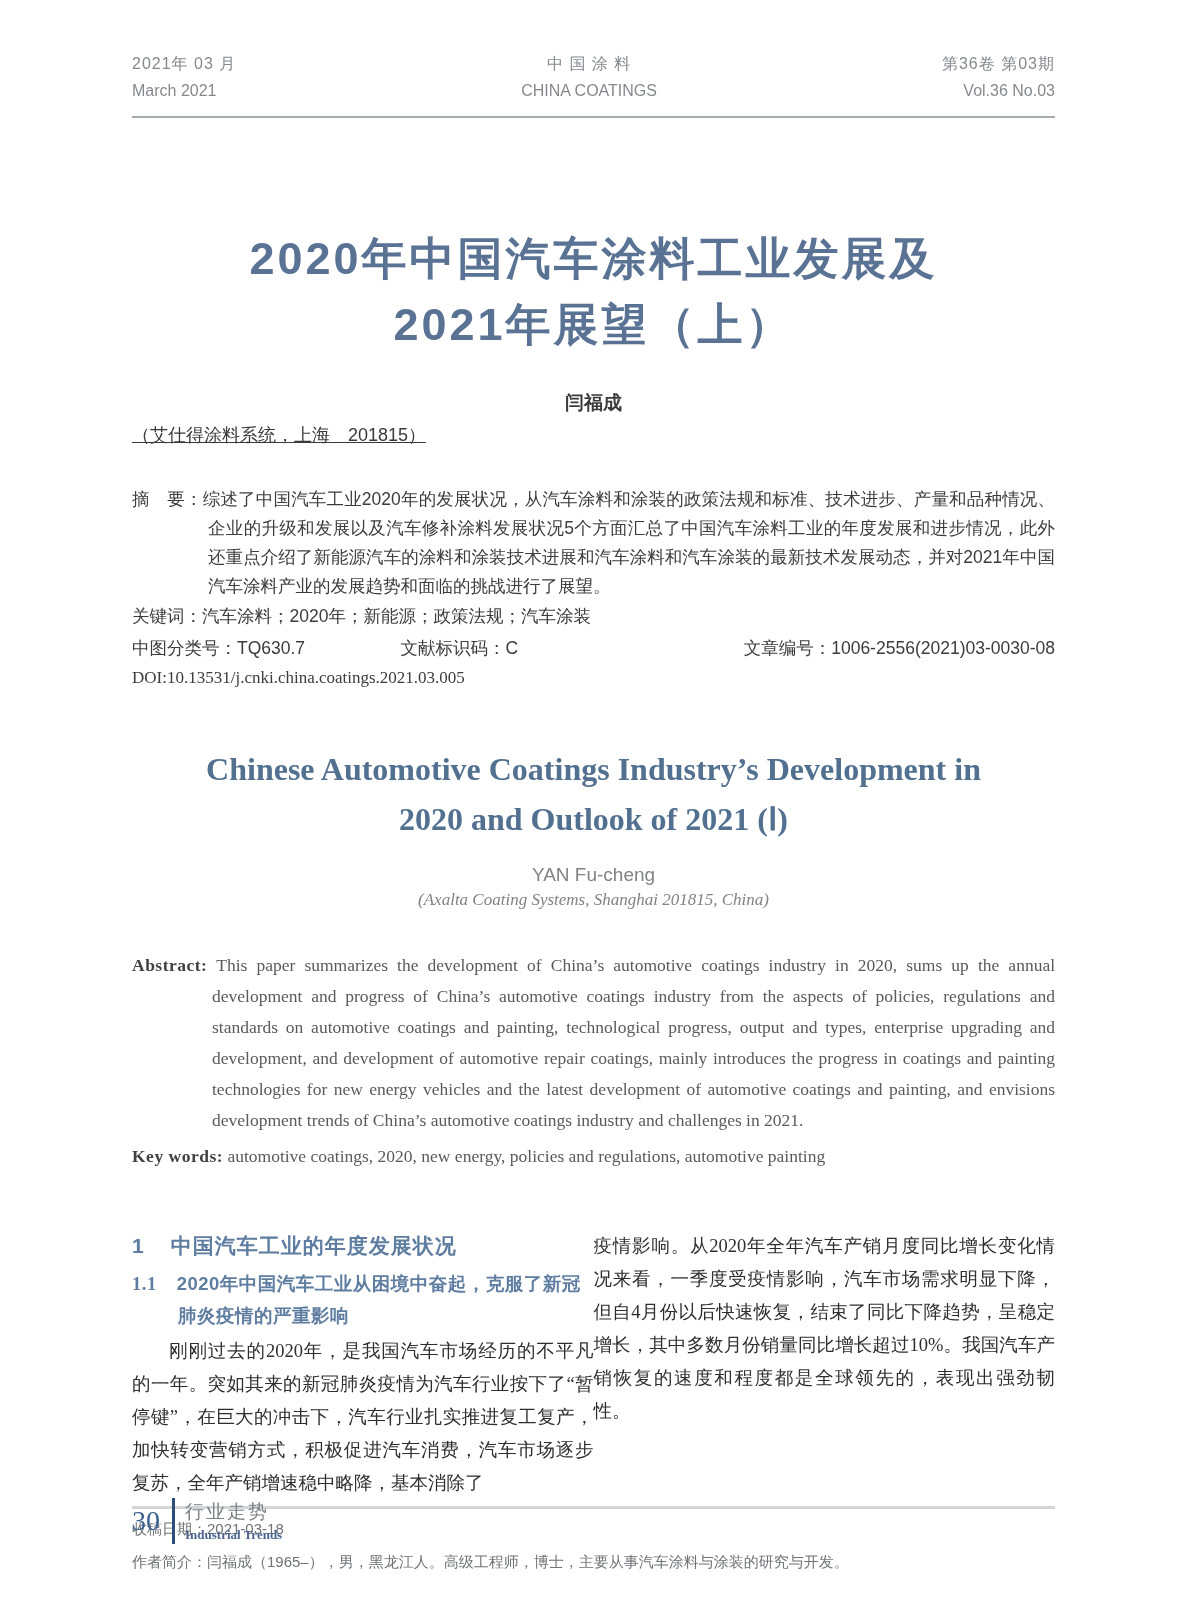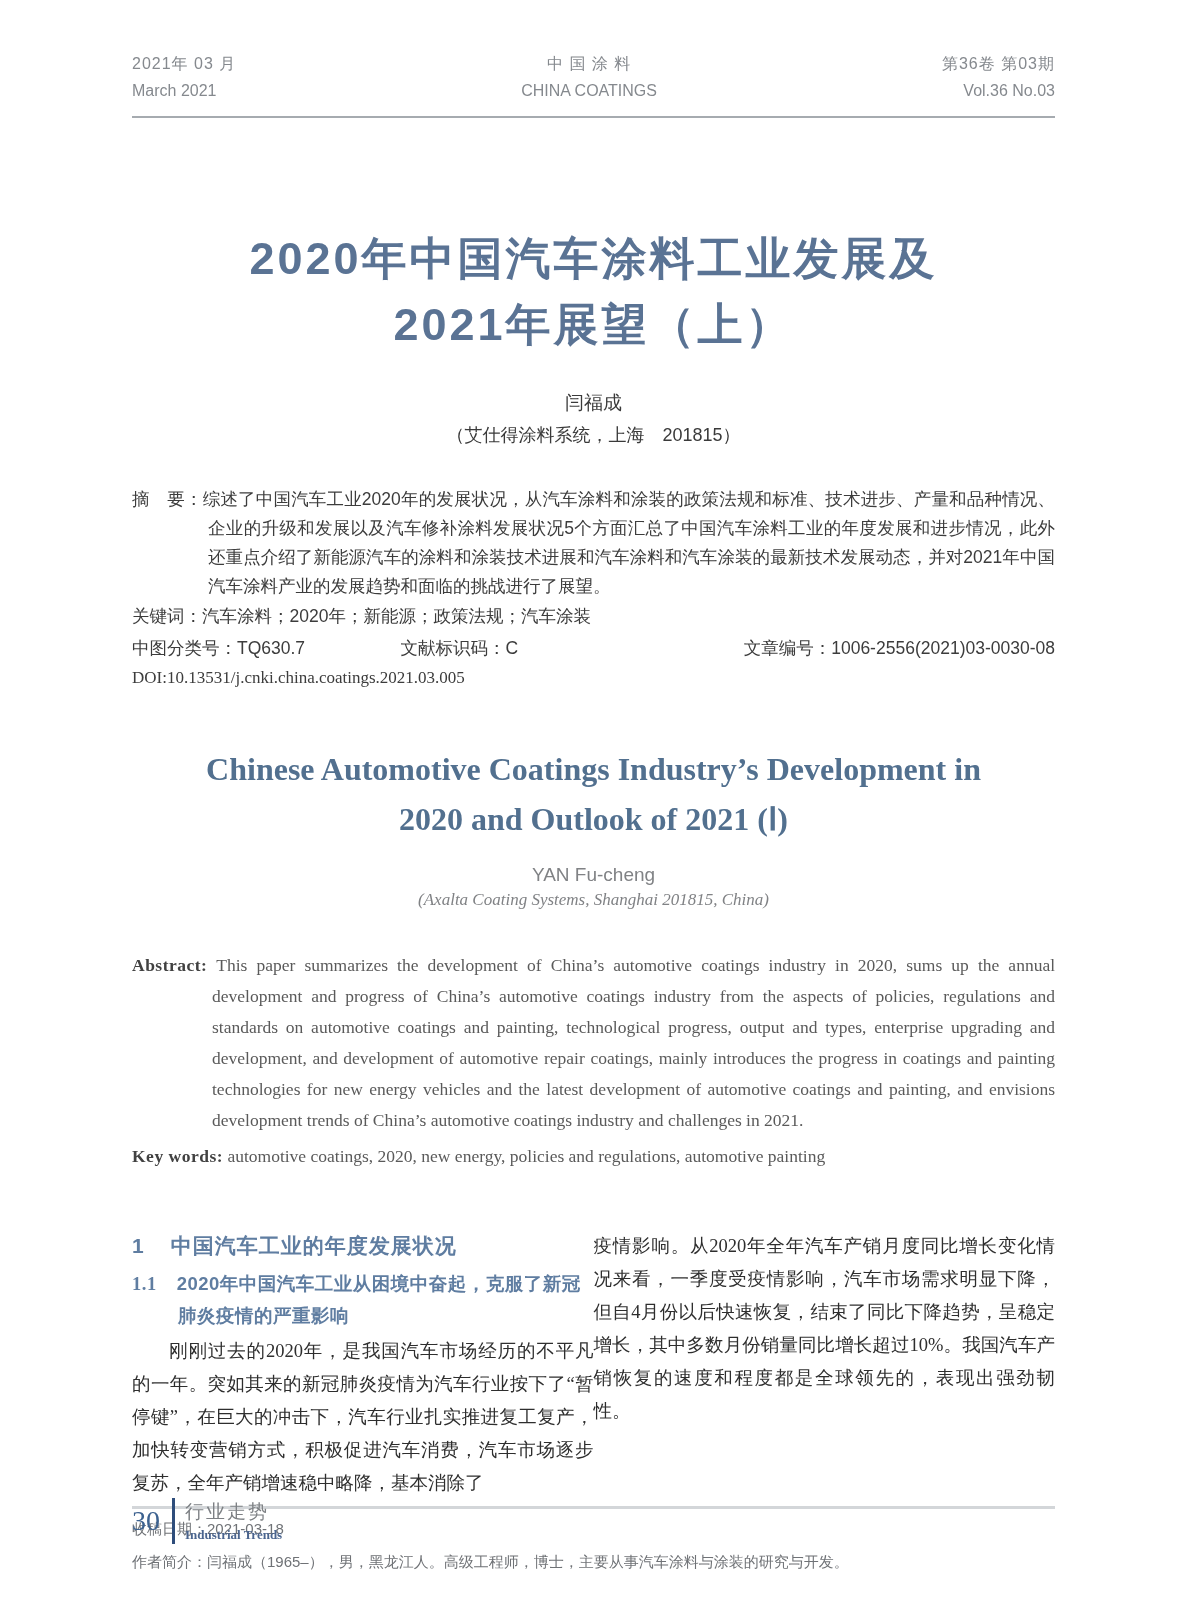--- a/index.html
+++ b/index.html
@@ -15,22 +15,22 @@
   .page-header { display:flex; justify-content:space-between; padding-top:50px;
     color:#85898e; font-size:16px; line-height:27px;gap:40px; }
   .hcol.center { text-align:center; }
   .hcol.right  { text-align:right; }
   .hcol .cn { letter-spacing:1px; }
   .header-rule { border-bottom:2px solid #a6abb0; margin-top:12px; }
 
   
   .cn-title { margin-top:108px; text-align:center; color:#5a7394;
     font-weight:bold; font-size:45px; line-height:66px; letter-spacing:3px; }
-  .author-cn { margin-top:32px; text-align:center; font-size:19px; font-weight:normal; color:#3a3a3a; }
-  .affil-cn  { margin-top:7px;  text-align:center; font-size:18px; color:#3a3a3a; }
+  .author-cn { margin-top:32px; text-align:center; font-size:19px; font-weight:bold; color:#3a3a3a; }
+  .affil-cn  { margin-top:7px;  font-size:18px; color:#3a3a3a;text-decoration:underline; }
 
   
   .abstract-cn { margin-top:38px; font-size:17.5px; line-height:29px;
     color:#3c3c3c; text-align:justify; padding-left:76px; text-indent:-76px; }
   .keywords-cn { margin-top:1px; font-size:17.5px; line-height:29px; color:#3c3c3c; }
   .clc-row { display:flex; justify-content:space-between; margin-top:5px;
     font-size:17.5px; color:#3c3c3c; }
   .clc-row .mid { margin-right:130px; }
   .doi { margin-top:8px; font-family:"Liberation Serif", serif; font-size:17px; color:#3c3c3c; }
 

